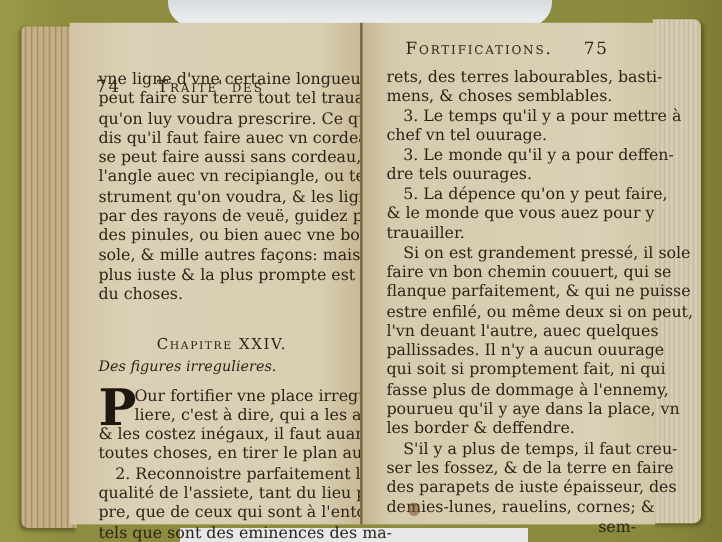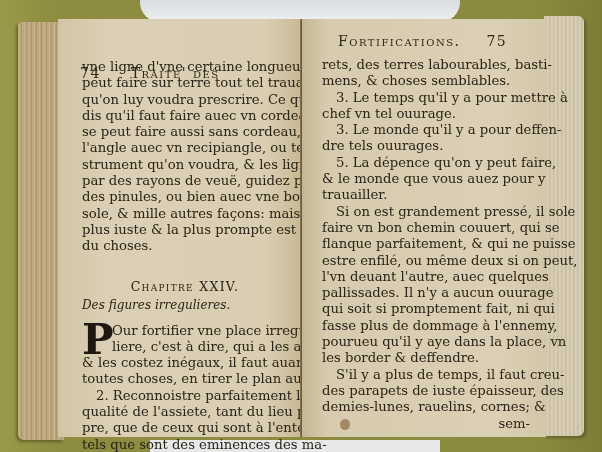--- a/index.html
+++ b/index.html
@@ -117,20 +117,21 @@
       <span class="line just">faire vn bon chemin couuert, qui se</span>
       <span class="line just">flanque parfaitement, &amp; qui ne puisse</span>
       <span class="line just">estre enfilé, ou même deux si on peut,</span>
       <span class="line just">l'vn deuant l'autre, auec quelques</span>
       <span class="line just">pallissades. Il n'y a aucun ouurage</span>
       <span class="line just">qui soit si promptement fait, ni qui</span>
       <span class="line just">fasse plus de dommage à l'ennemy,</span>
       <span class="line just">pourueu qu'il y aye dans la place, vn</span>
       <span class="line">les border &amp; deffendre.</span>
       <span class="line just indent">S'il y a plus de temps, il faut creu-</span>
+      <span class="line just">ser les fossez, &amp; de la terre en faire</span>
       <span class="line just">des parapets de iuste épaisseur, des</span>
       <span class="line just">demies-lunes, rauelins, cornes; &amp;</span>
       <span class="line right">sem-</span>
     </div>
 
     <div class="stain" style="left:38px; top:400px; width:10px; height:11px;"></div>
   </div>
 </div>
 
 </body></html>

